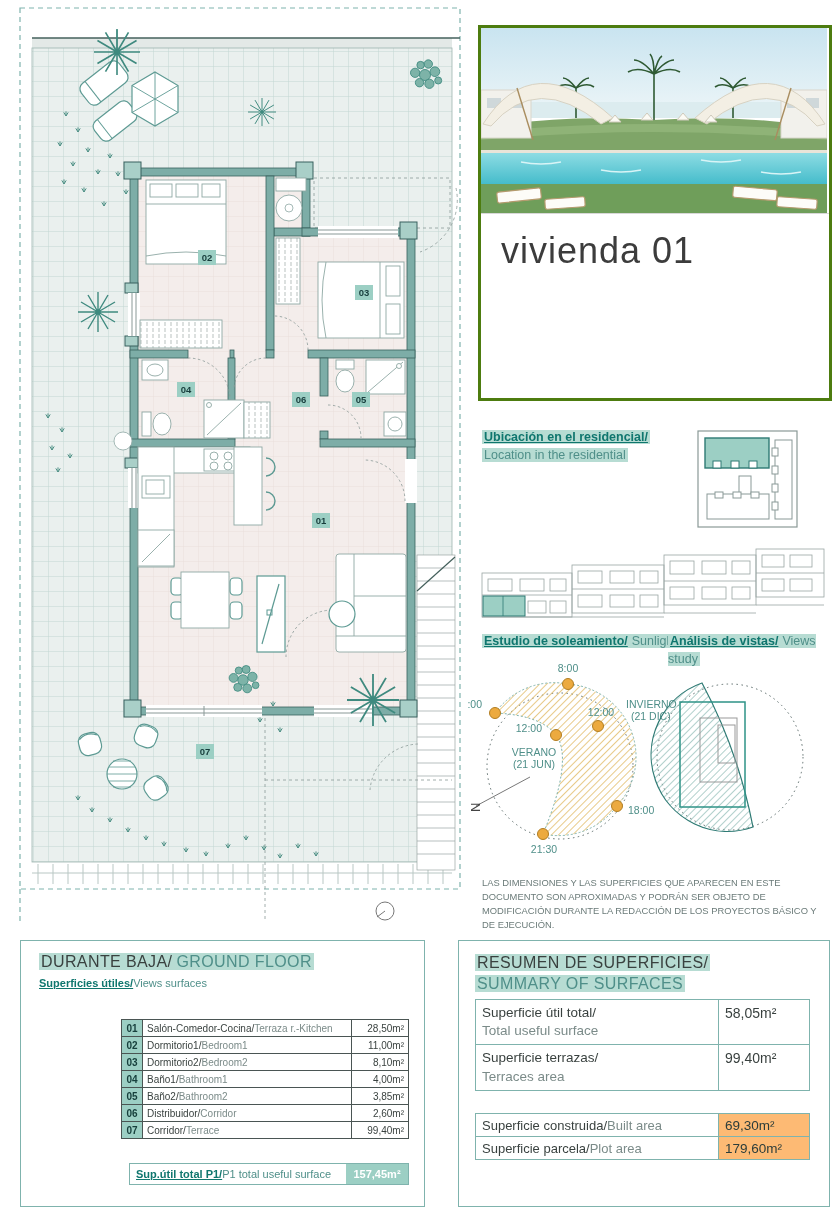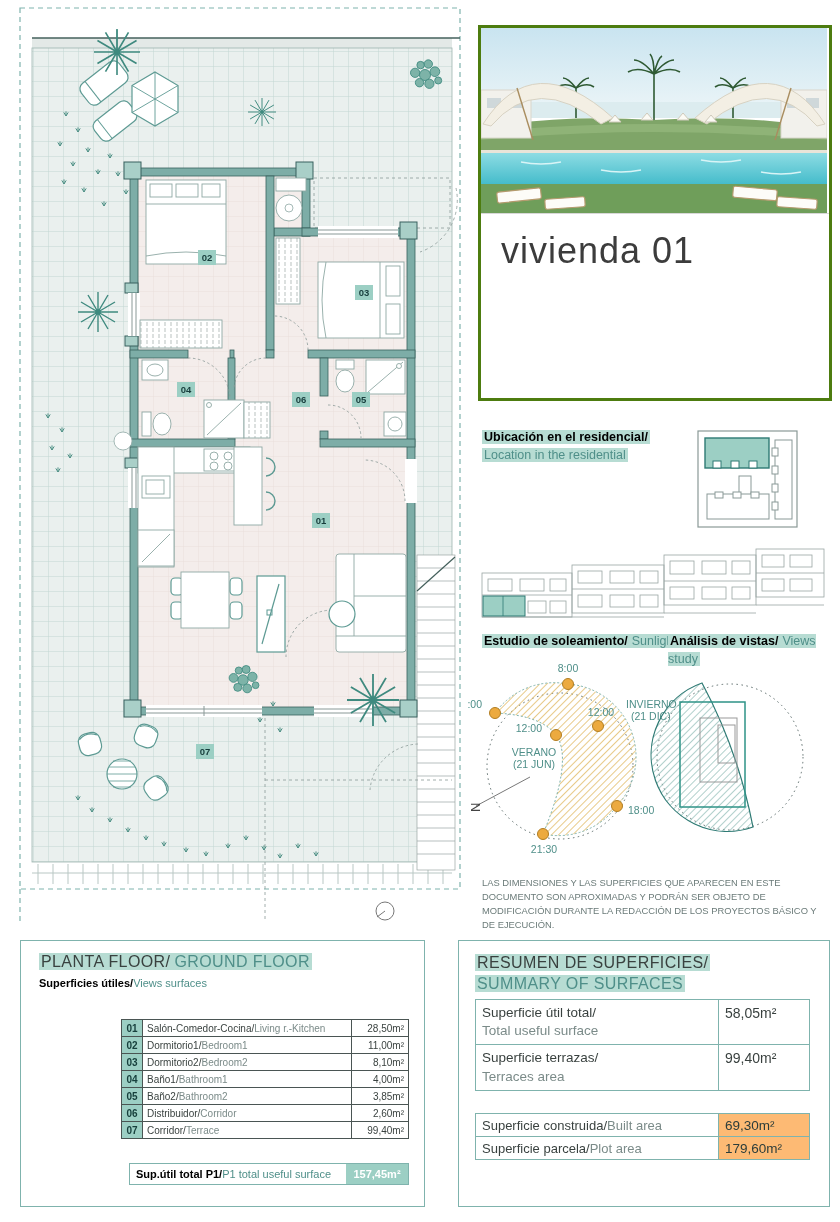--- a/index.html
+++ b/index.html
@@ -13,21 +13,21 @@
               font-size:9.5px;font-weight:bold;display:flex;align-items:center;justify-content:center;}
 
   
   #photo-card{left:478px;top:25px;width:348px;height:370px;border:3px solid #4d7c0f;background:#fff;}
   #photo-card .photo{width:100%;height:185px;overflow:hidden;border-bottom:1px solid #d8d8d8;}
   #photo-card .title{margin:16px 0 0 20px;font-size:36px;letter-spacing:1px;color:#3c3c3c;}
 
   
   .lbl{font-size:12.5px;line-height:1.45;}
   .hl{background:#b7dcd3;padding:0 2px;}
-  .es{color:#000000;font-weight:bold;}
+  .es{color:#0f766e;font-weight:bold;text-decoration:underline;}
   .en{color:#4f8f89;font-weight:normal;}
 
   #loc-label{left:482px;top:428px;width:210px;}
   #sun-label{left:482px;top:632px;}
   #views-label{left:668px;top:632px;}
 
   #disclaimer{left:482px;top:876px;width:348px;font-size:9.4px;line-height:1.5;color:#6b7b79;}
 
   
   .card{background:#fff;border:1.5px solid #7fb3ad;}
@@ -578,30 +578,30 @@
       <rect x="30" y="47" width="65" height="105" fill="none" stroke="#2e9387" stroke-width="1.5"></rect>
       <rect x="50" y="63" width="37" height="64" fill="none" stroke="#999" stroke-width="1"></rect>
       <rect x="68" y="70" width="17" height="38" fill="none" stroke="#999" stroke-width="1"></rect>
     </svg>
   </div>
 
   <div id="disclaimer" class="abs">LAS DIMENSIONES Y LAS SUPERFICIES QUE APARECEN EN ESTE DOCUMENTO SON APROXIMADAS Y PODRÁN SER OBJETO DE MODIFICACIÓN DURANTE LA REDACCIÓN DE LOS PROYECTOS BÁSICO Y DE EJECUCIÓN.</div>
 
   <div id="gf-card" class="abs card">
     <div class="card-title">
-      <span class="hl t-es">PLANTA FLOOR/</span><span class="hl t-en">GROUND FLOOR</span>
+      <span class="hl t-es">DURANTE BAJA/</span><span class="hl t-en">GROUND FLOOR</span>
     </div>
     <div class="subtitle">
       <span class="es">Superficies útiles/</span><span class="en">Views surfaces</span>
     </div>
     <table class="gf">
       <tbody>
         <tr>
           <td class="num">01</td>
-          <td class="name"><span class="nm-dark">Salón-Comedor-Cocina/</span><span class="nm-light">Living r.-Kitchen</span></td>
+          <td class="name"><span class="nm-dark">Salón-Comedor-Cocina/</span><span class="nm-light">Terraza r.-Kitchen</span></td>
           <td class="val">28,50m²</td>
         </tr>
         <tr>
           <td class="num">02</td>
           <td class="name"><span class="nm-dark">Dormitorio1/</span><span class="nm-light">Bedroom1</span></td>
           <td class="val">11,00m²</td>
         </tr>
         <tr>
           <td class="num">03</td>
           <td class="name"><span class="nm-dark">Dormitorio2/</span><span class="nm-light">Bedroom2</span></td>

